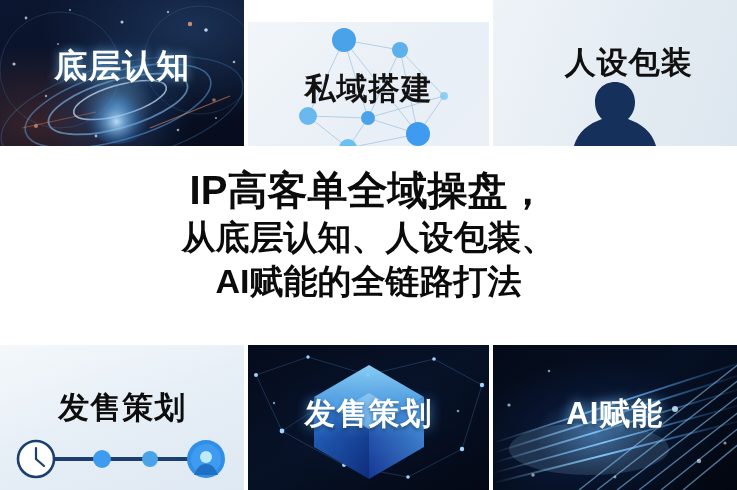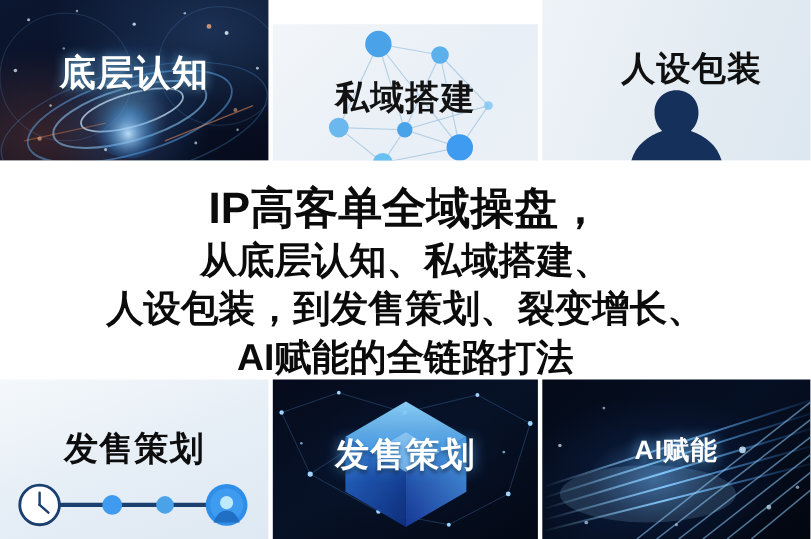--- a/index.html
+++ b/index.html
@@ -58,21 +58,21 @@
   .t5{width:243px;background:
       radial-gradient(ellipse at 50% 50%, rgba(60,140,230,.40) 0%, rgba(10,25,60,.15) 38%, rgba(0,0,0,0) 62%),
       linear-gradient(150deg,#050b1c 0%,#071227 48%,#030814 100%);}
   .t5 .label{top:48px;font-size:31px;color:#ffffff;
     text-shadow:0 0 12px rgba(90,180,255,.9),0 2px 4px rgba(0,0,0,.7);}
 
   
   .t6{width:247px;background:
       radial-gradient(ellipse at 42% 62%, rgba(90,170,255,.45) 0%, rgba(20,50,110,.20) 30%, rgba(0,0,0,0) 60%),
       linear-gradient(140deg,#040a18 0%,#061024 50%,#02060f 100%);}
-  .t6 .label{top:48px;font-size:24px;color:#ffffff;
+  .t6 .label{top:48px;font-size:31px;color:#ffffff;
     text-shadow:0 0 12px rgba(110,190,255,.9),0 2px 4px rgba(0,0,0,.7);}
 
   .seam{position:absolute;top:0;bottom:0;width:4px;background:#ffffff;}
   svg{display:block;}
 </style>
 </head>
 <body>
 
 <div id="page">
 
@@ -155,22 +155,21 @@
     <div class="tile t3" style="margin-left:4px">
       <svg class="silhouette" width="120" height="72" viewBox="0 0 120 72">
         <path d="M60 4c-12 0-20 9-20 20 0 8 3 13 7 17-14 5-26 14-29 31h84c-3-17-15-26-29-31 4-4 7-9 7-17 0-11-8-20-20-20z" fill="#16305c"></path>
       </svg>
       <div class="label">人设包装</div>
     </div>
   </div>
 
   <div class="headline">
     <div class="hl hl1">IP高客单全域操盘，</div>
-    <div class="hl hl2">从底层认知、私域搭建、</div>
-    <div class="hl hl3">人设包装，到发售策划、裂变增长、</div>
+    <div class="hl hl2">从底层认知、人设包装、</div>
     <div class="hl hl4">AI赋能的全链路打法</div>
   </div>
 
   <div class="row row-bottom">
 
     <div class="tile t4">
       <svg class="timeline" viewBox="0 0 218 44">
         <line x1="32" y1="22" x2="190" y2="22" stroke="#1b3f6e" stroke-width="4"></line>
         <circle cx="22" cy="22" r="18" fill="#ffffff" stroke="#1b3f6e" stroke-width="2.6"></circle>
         <line x1="22" y1="22" x2="22" y2="11" stroke="#1b3f6e" stroke-width="2.2" stroke-linecap="round"></line>

